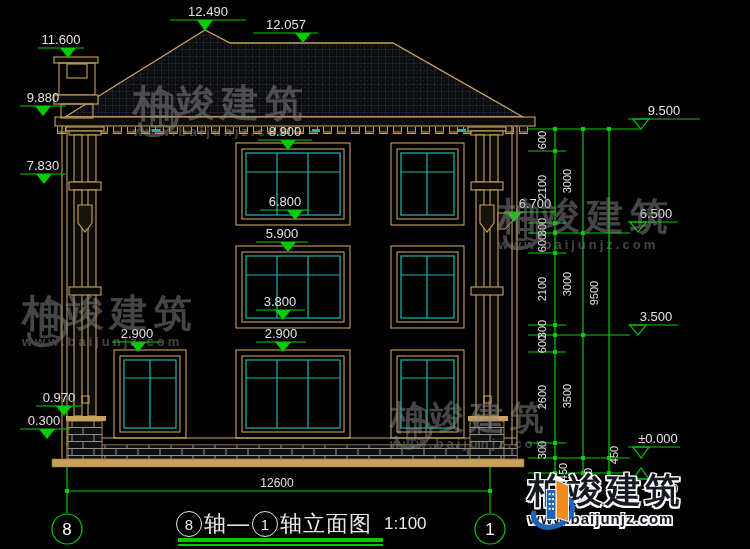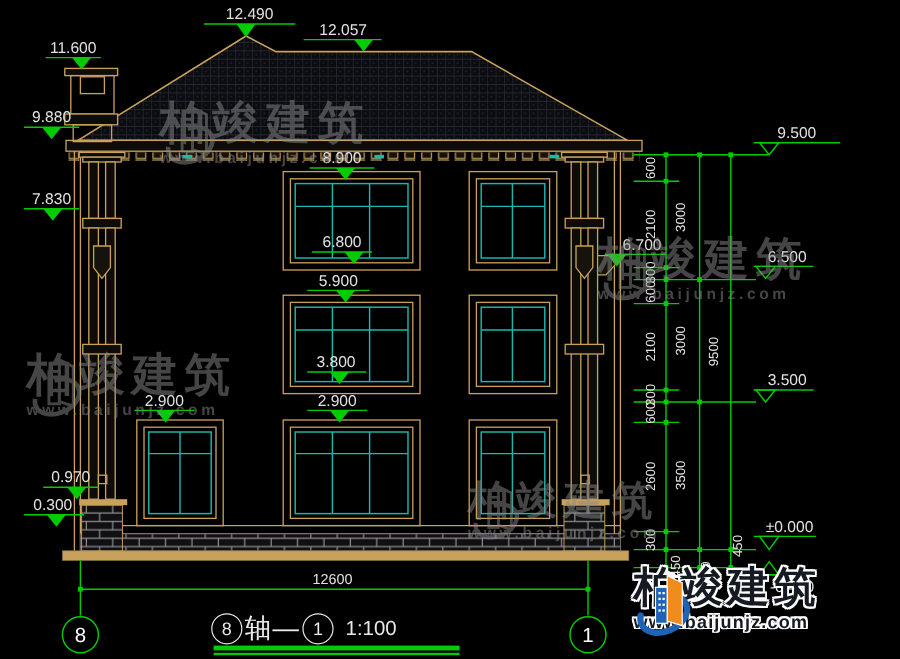--- a/index.html
+++ b/index.html
@@ -402,20 +402,21 @@
   <div class="wmtxt">
     <span class="wmbrand" style="font-size:34px">柏竣建筑</span>
     <span class="wmsite">www.baijunjz.com</span>
   </div>
 </div>
 
 <div class="title">
   <span class="tcirc">8</span>
   <span class="ttext">轴—</span>
   <span class="tcirc">1</span>
+  <span class="ttext">轴立面图</span>
   <span class="tscale">1:100</span>
 </div>
 <div class="uline" style="left:178px;top:538px;width:205px;height:3.5px"></div>
 <div class="uline" style="left:178px;top:544px;width:205px;height:1.5px"></div>
 
 <div class="logo">
   <svg width="52" height="60" viewBox="0 0 50 62">
     <ellipse cx="24" cy="41" rx="21" ry="15" transform="rotate(-24 24 41)" fill="none" stroke="#1e63b4" stroke-width="5.5" stroke-dasharray="64 28" stroke-linecap="round"></ellipse>
     <polygon points="27,3 40,10 27,10" fill="#ffffff"></polygon>
     <polygon points="27,8 40,14 40,51 27,47" fill="#f08c1e" stroke="#ffffff" stroke-width="1"></polygon>

